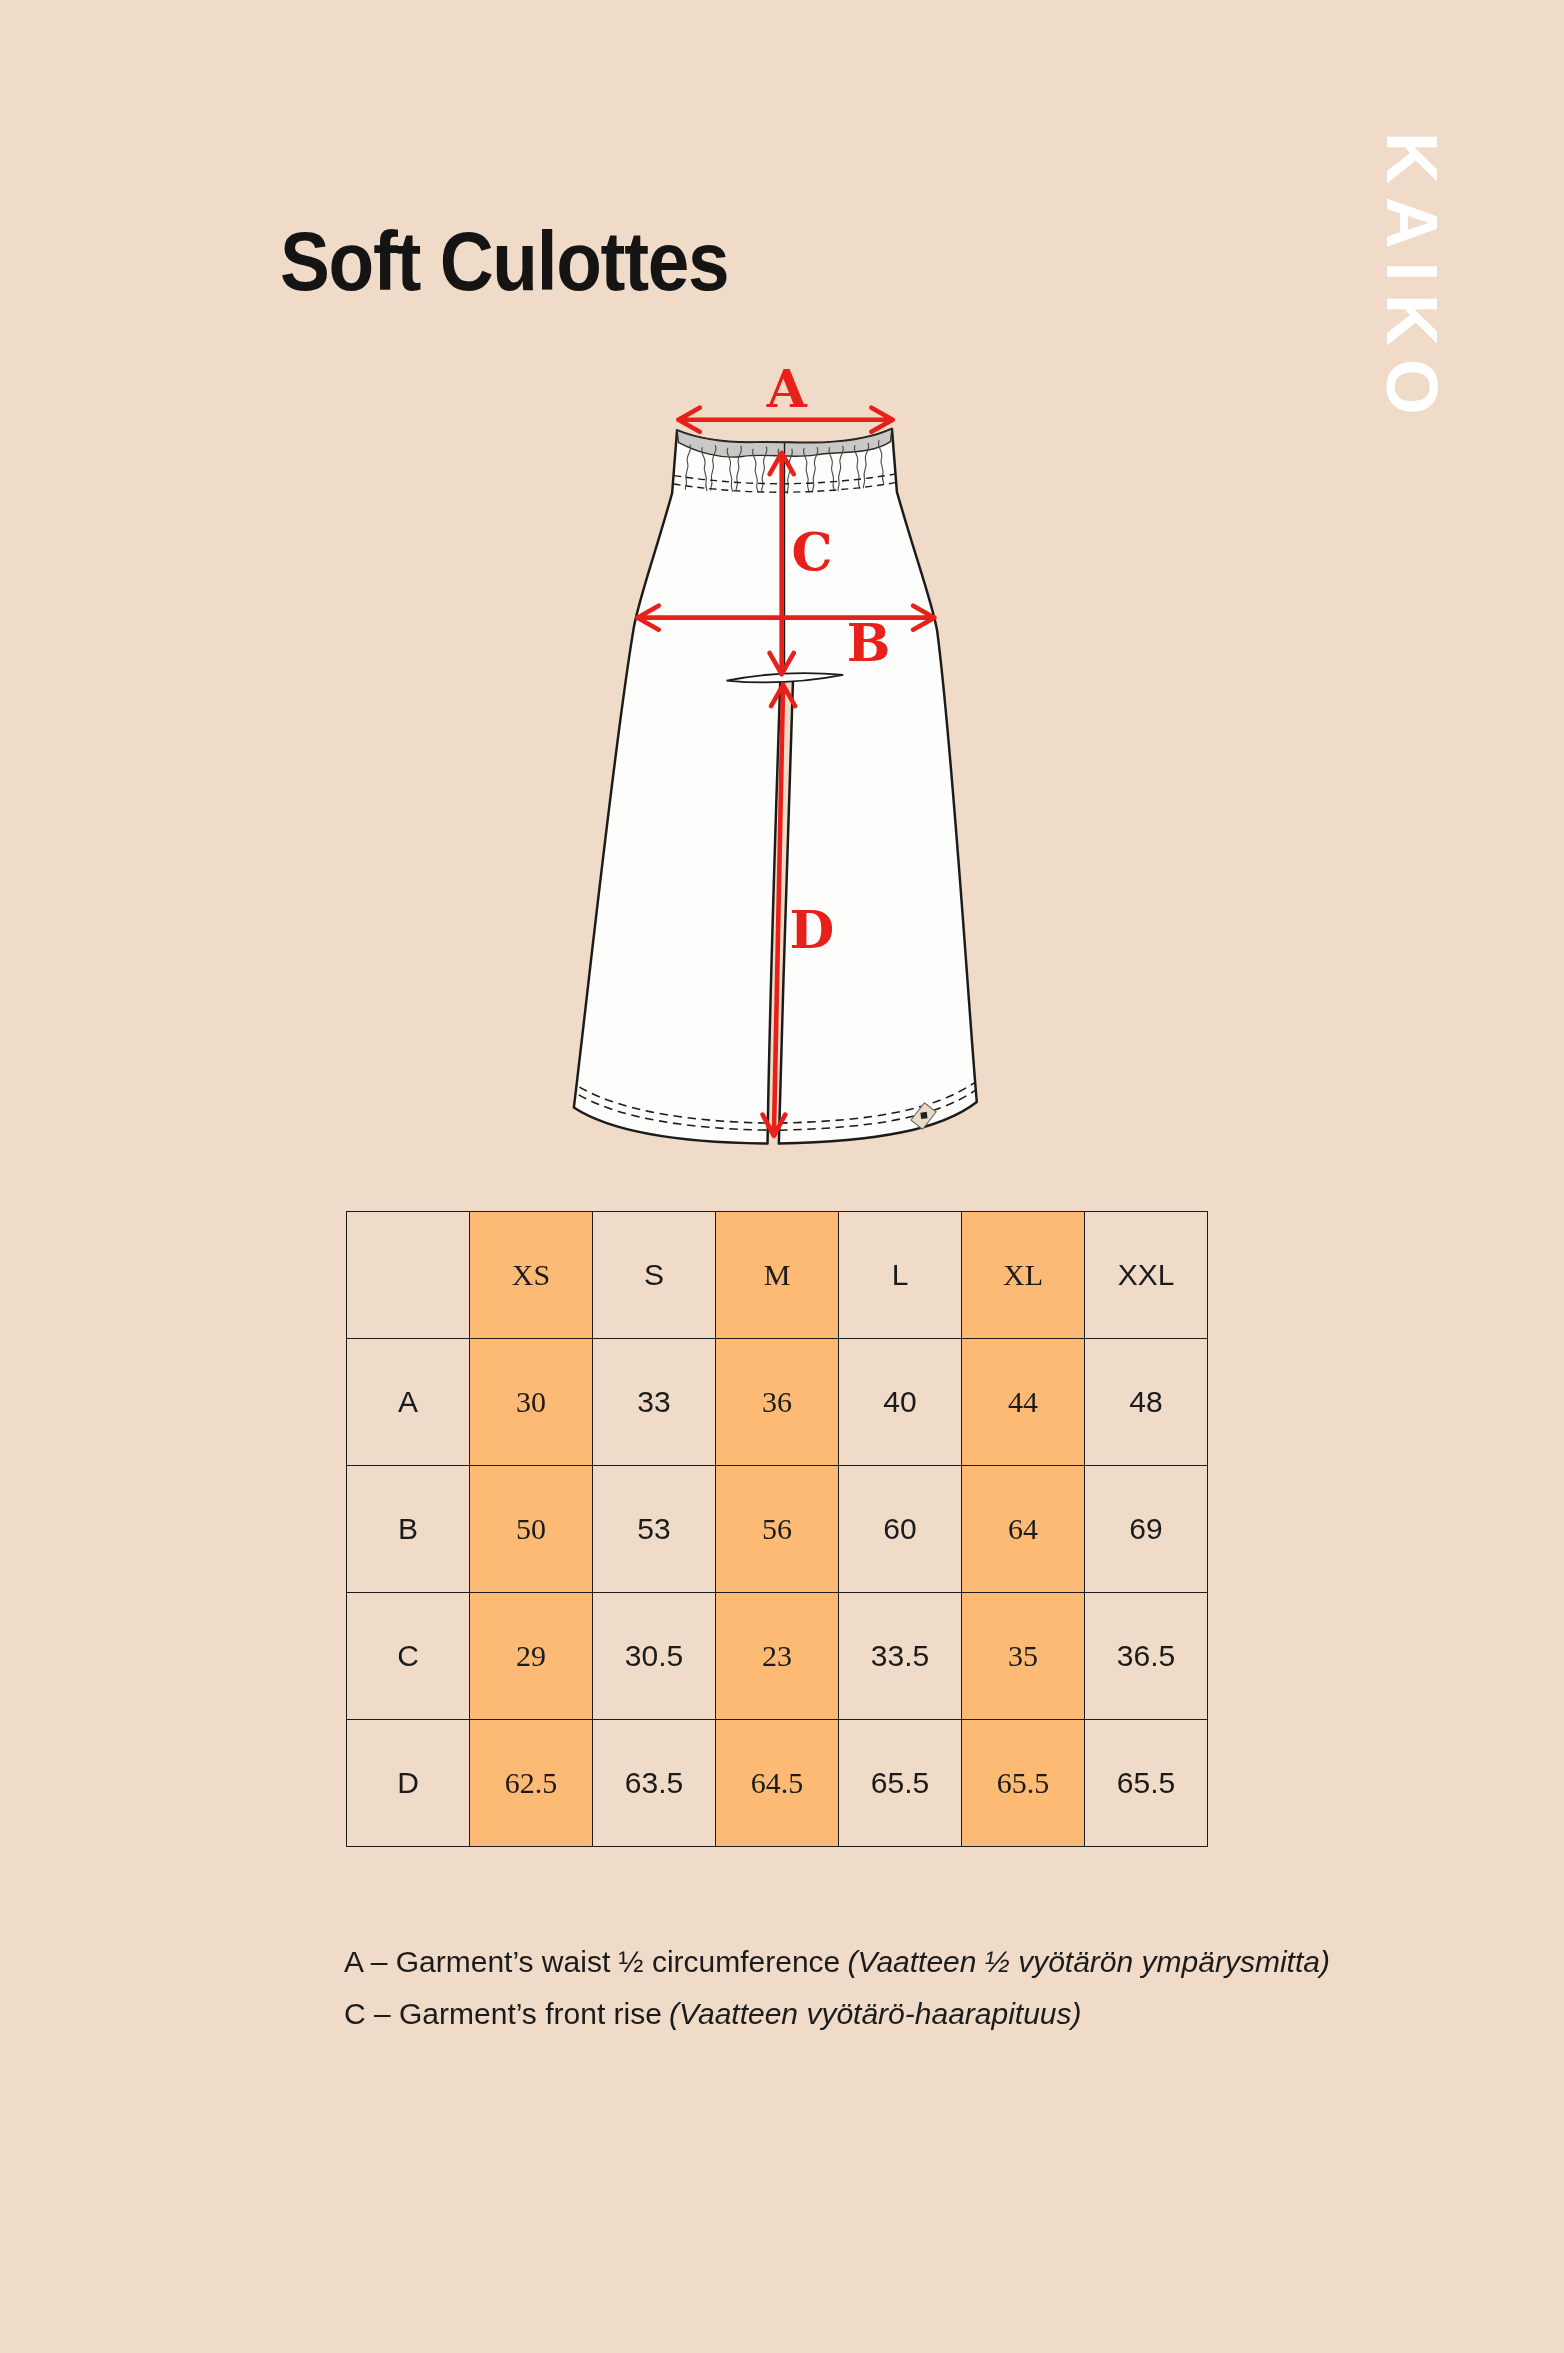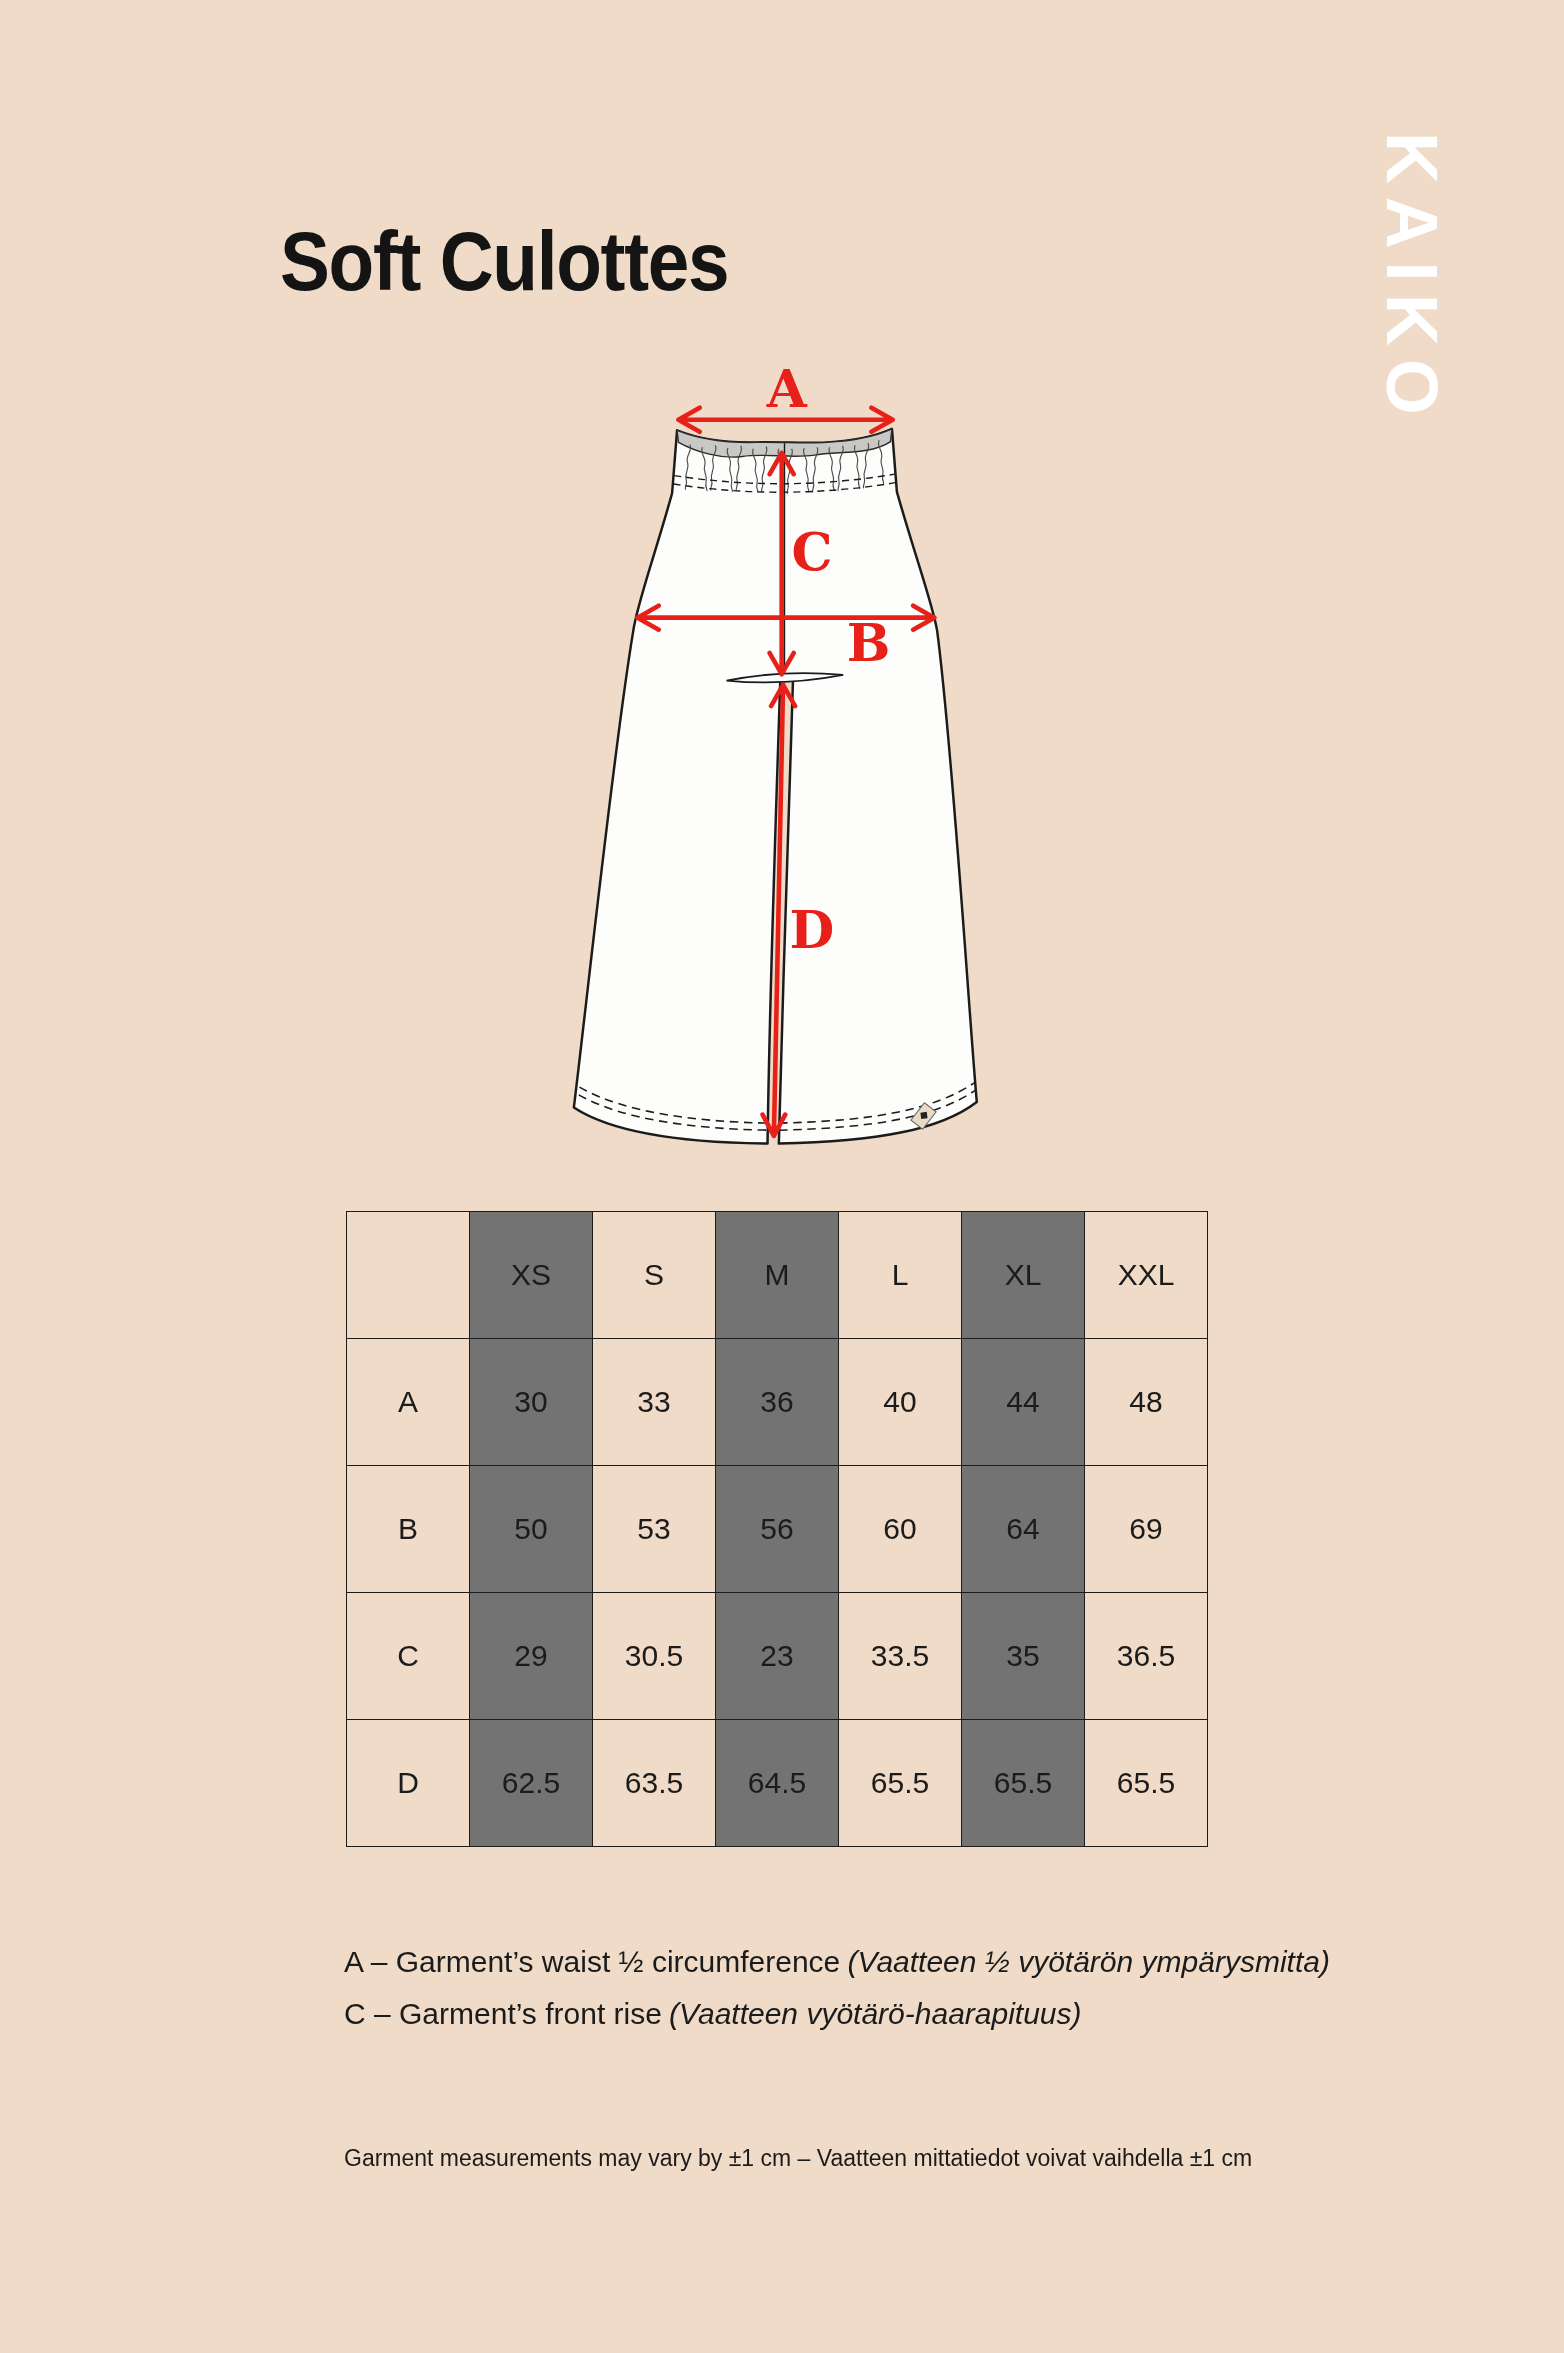--- a/index.html
+++ b/index.html
@@ -35,21 +35,21 @@
     position:absolute;left:346px;top:1211px;
     width:856px;border-collapse:collapse;table-layout:fixed;
   }
   .size-table th,.size-table td{
     border:1.8px solid #1b1b1b;
     width:122px;height:126px;
     font-size:30px;font-weight:normal;
     text-align:center;vertical-align:middle;padding:0;
     color:#1b1b1b;
   }
-  .size-table .stripe{background:#737373;}
+  .size-table .stripe{background:#fdba74;font-family:Liberation Serif, serif;}
 
   .legend{
     position:absolute;left:344px;top:1936px;
     font-size:30px;line-height:52px;white-space:nowrap;
   }
   .legend .fi{font-style:italic;margin-left:.24em;}
 
   .footer{
     position:absolute;left:344px;top:2145px;
     font-size:23px;white-space:nowrap;
@@ -193,16 +193,15 @@
       <td>65.5</td>
     </tr>
   </tbody>
     </table>
 
   <div class="legend">
     <div><span>A – Garment’s waist ½ circumference</span><span class="fi">(Vaatteen ½ vyötärön ympärysmitta)</span></div>
     <div><span>C – Garment’s front rise</span><span class="fi">(Vaatteen vyötärö-haarapituus)</span></div>
   </div>
 
-  <div class="footer">Garment measurements may vary by ±1 cm – Vaatteen mittatiedot voivat vaihdella ±1 cm</div>
 
 </div>
 
 
 </body></html>

